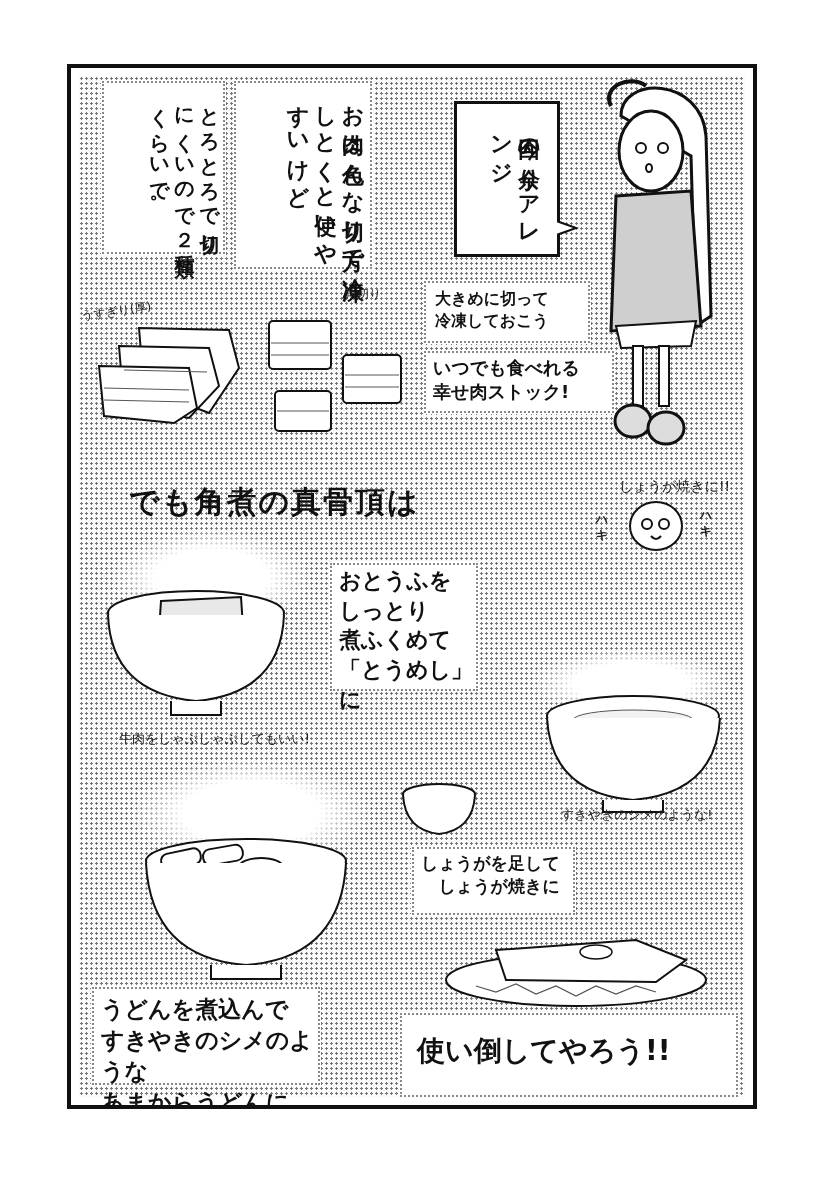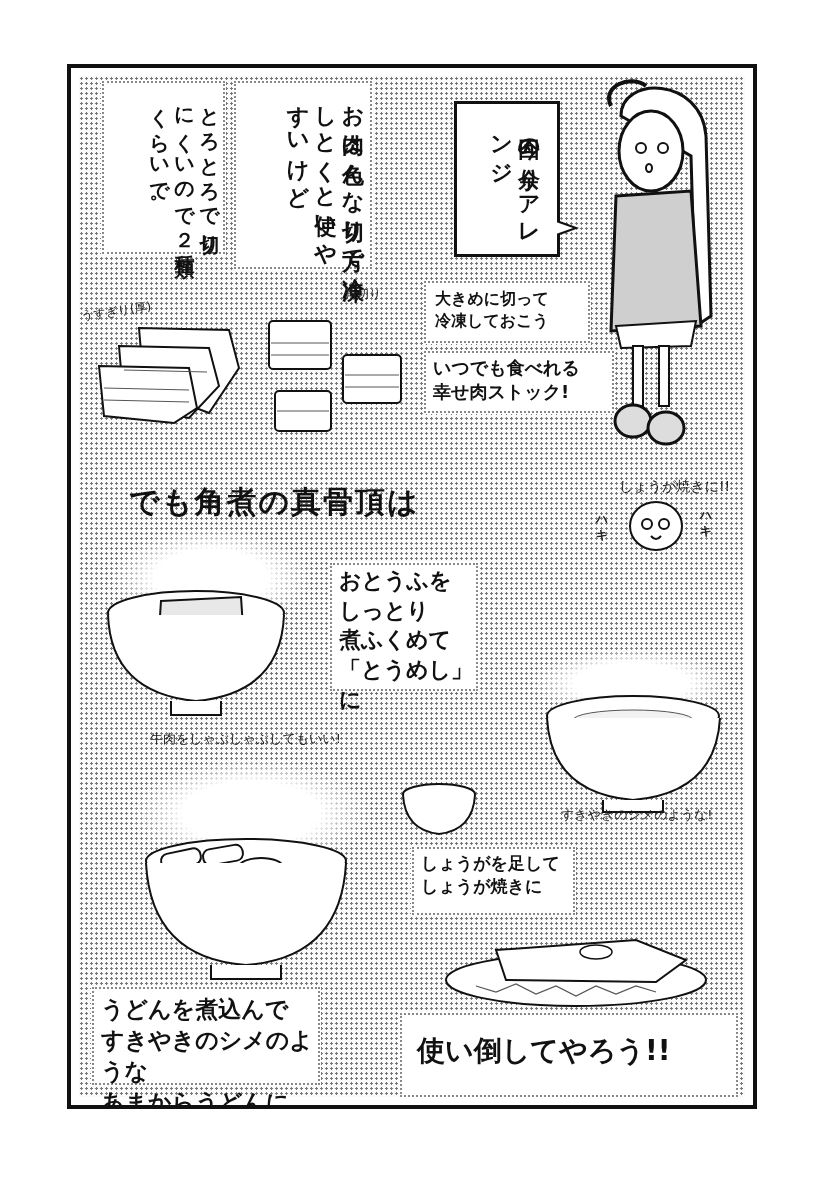--- a/index.html
+++ b/index.html
@@ -135,21 +135,21 @@
   <div class="bowl" style="left:470px; top:620px;">
     <svg width="185" height="130" viewBox="0 0 185 130">
       <ellipse cx="92" cy="28" rx="86" ry="20" fill="#fff" stroke="#111" stroke-width="2"></ellipse>
       <ellipse cx="92" cy="32" rx="60" ry="10" fill="#f2f2f2" stroke="#555" stroke-width="1"></ellipse>
       <path d="M6 30 Q10 105 92 112 Q175 105 179 30" fill="#fff" stroke="#111" stroke-width="2"></path>
       <path d="M62 112 L62 124 L122 124 L122 112" fill="#fff" stroke="#111" stroke-width="2"></path>
     </svg>
   </div>
   <div class="note" style="left:490px; top:738px; font-size:13px;">すきやきのシメのような!</div>
 
-  <div class="note" style="left:48px; top:662px; font-size:13px;margin-left:31px;">牛肉をしゃぶしゃぶしてもいい!</div>
+  <div class="note" style="left:48px; top:662px; font-size:13px;">牛肉をしゃぶしゃぶしてもいい!</div>
 
   <div class="bowl" style="left:328px; top:712px;">
     <svg width="80" height="60" viewBox="0 0 80 60">
       <ellipse cx="40" cy="14" rx="36" ry="10" fill="#fff" stroke="#111" stroke-width="2"></ellipse>
       <path d="M4 15 Q6 50 40 54 Q74 50 76 15" fill="#fff" stroke="#111" stroke-width="2"></path>
     </svg>
   </div>
 
   <div class="steam" style="left:60px; top:690px; width:240px; height:110px;"></div>
   <div class="bowl" style="left:70px; top:765px;">
@@ -157,21 +157,21 @@
       <ellipse cx="105" cy="28" rx="100" ry="22" fill="#fff" stroke="#111" stroke-width="2"></ellipse>
       <rect x="20" y="18" width="40" height="16" rx="7" fill="#fff" stroke="#111" stroke-width="2" transform="rotate(-12 40 26)"></rect>
       <rect x="62" y="14" width="40" height="16" rx="7" fill="#fff" stroke="#111" stroke-width="2" transform="rotate(-10 82 22)"></rect>
       <ellipse cx="120" cy="34" rx="22" ry="9" fill="#fff" stroke="#111" stroke-width="2"></ellipse>
       <path d="M5 30 Q10 125 105 132 Q200 125 205 30" fill="#fff" stroke="#111" stroke-width="2"></path>
       <path d="M70 132 L70 146 L140 146 L140 132" fill="#fff" stroke="#111" stroke-width="2"></path>
     </svg>
   </div>
 
   <div class="dotbox" style="left:340px; top:778px; width:165px; height:70px;">
-    <div class="htext" style="position:absolute; left:10px; top:6px; font-size:17px;">しょうがを足して
+    <div class="htext" style="position:absolute; left:10px; top:6px; font-size:17px;text-align:right;">しょうがを足して
 しょうが焼きに</div>
   </div>
   <div class="bowl" style="left:365px; top:852px;">
     <svg width="280" height="90" viewBox="0 0 280 90">
       <ellipse cx="140" cy="60" rx="130" ry="26" fill="#fff" stroke="#111" stroke-width="2"></ellipse>
       <path d="M60 30 L200 20 L250 40 L220 62 L70 60 Z" fill="#fff" stroke="#111" stroke-width="2"></path>
       <ellipse cx="160" cy="32" rx="16" ry="7" fill="#fff" stroke="#111" stroke-width="1.5"></ellipse>
       <path d="M40 66 L60 72 L80 64 L100 74 L120 66 L140 76 L160 66 L180 74 L200 66 L220 72" fill="none" stroke="#555" stroke-width="1.2"></path>
     </svg>
   </div>

